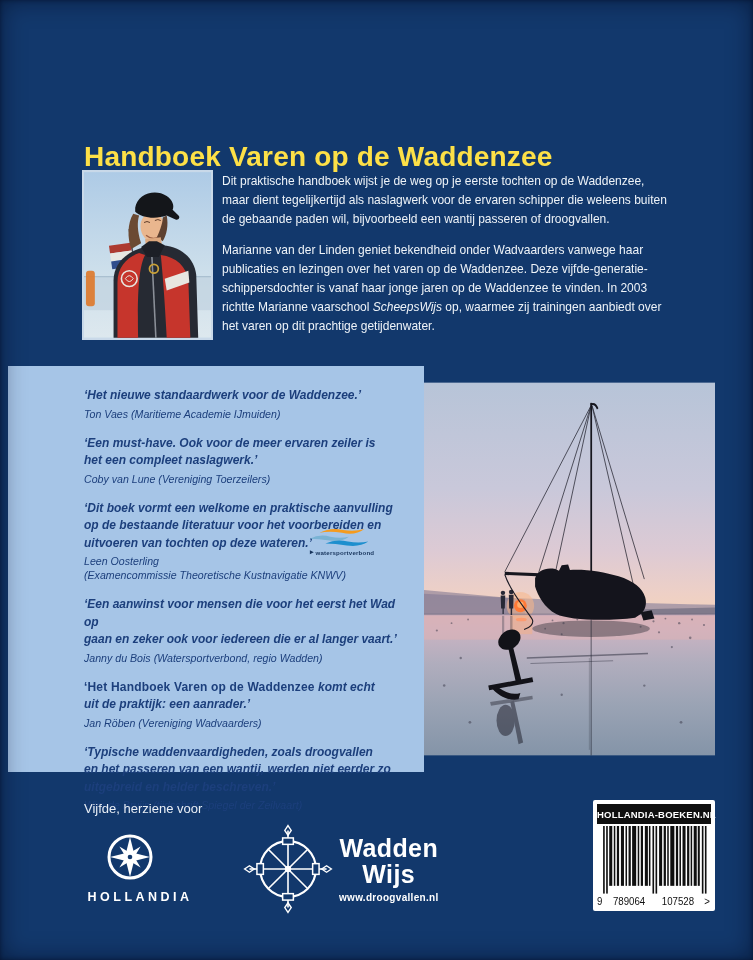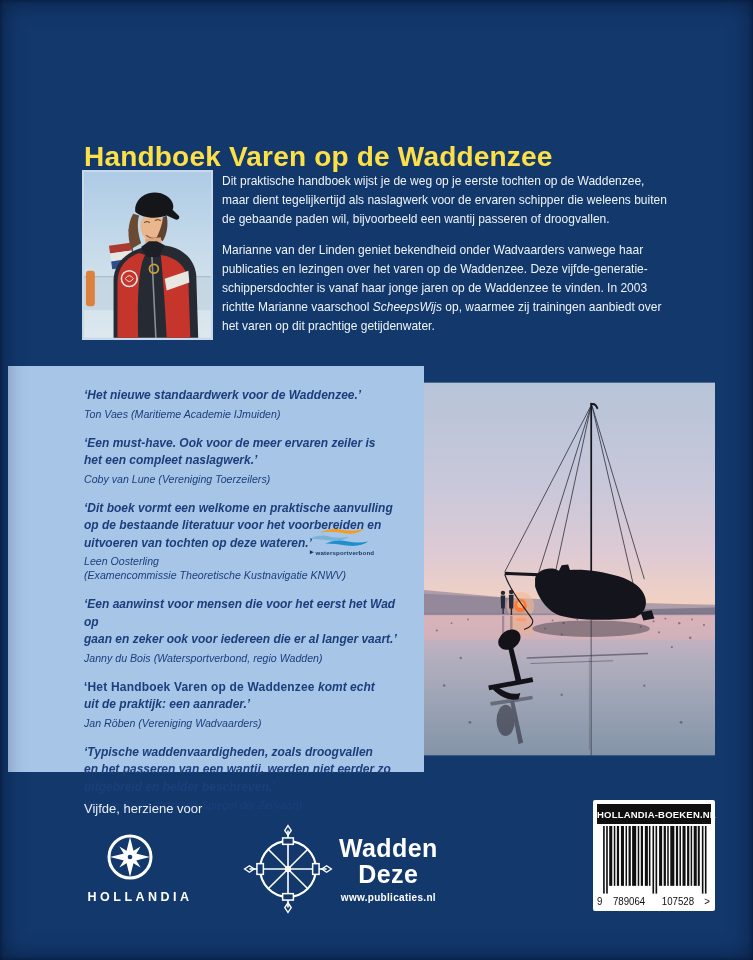--- a/index.html
+++ b/index.html
@@ -320,22 +320,22 @@
         <rect x="37" y="13" width="10" height="6"></rect>
         <rect x="37" y="65" width="10" height="6"></rect>
         <rect x="13" y="37" width="6" height="10"></rect>
         <rect x="65" y="37" width="6" height="10"></rect>
       </g>
     </g>
     <circle cx="42" cy="42" r="3" fill="#ffffff"></circle>
   </svg>
   <div class="sw-text">
     <div class="sw-name">Wadden</div>
-    <div class="sw-name">Deze</div>
-    <div class="sw-url">www.publicaties.nl</div>
+    <div class="sw-name">Wijs</div>
+    <div class="sw-url">www.droogvallen.nl</div>
   </div>
 </div>
 
 <div class="barcode">
   <div class="bc-header">HOLLANDIA-BOEKEN.NL</div>
   <svg class="bc-bars" viewBox="0 0 112 74" preserveAspectRatio="none">
     <g fill="#101010">
       <rect x="6" width="1.6" height="61"></rect>
         <rect x="9" width="1.6" height="61"></rect>
       <rect x="12" width="3" height="54"></rect>

